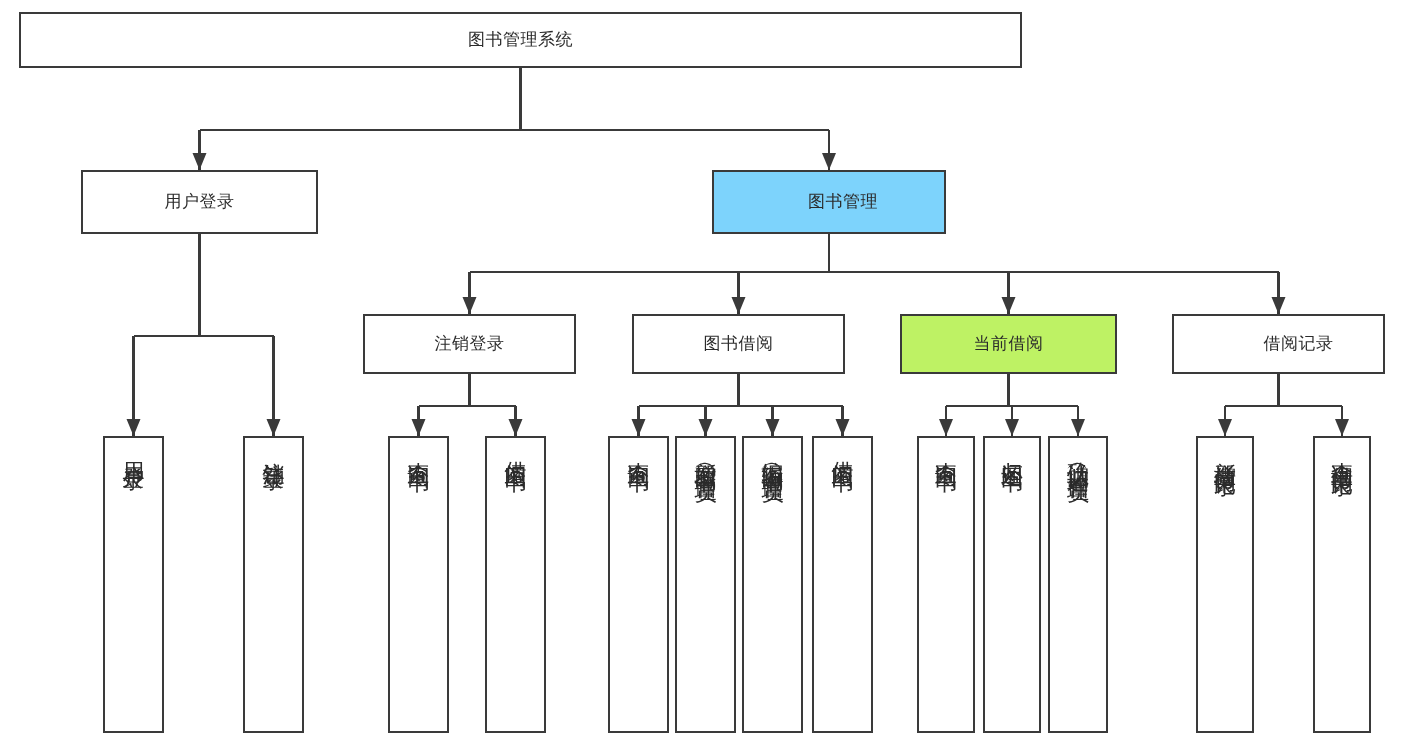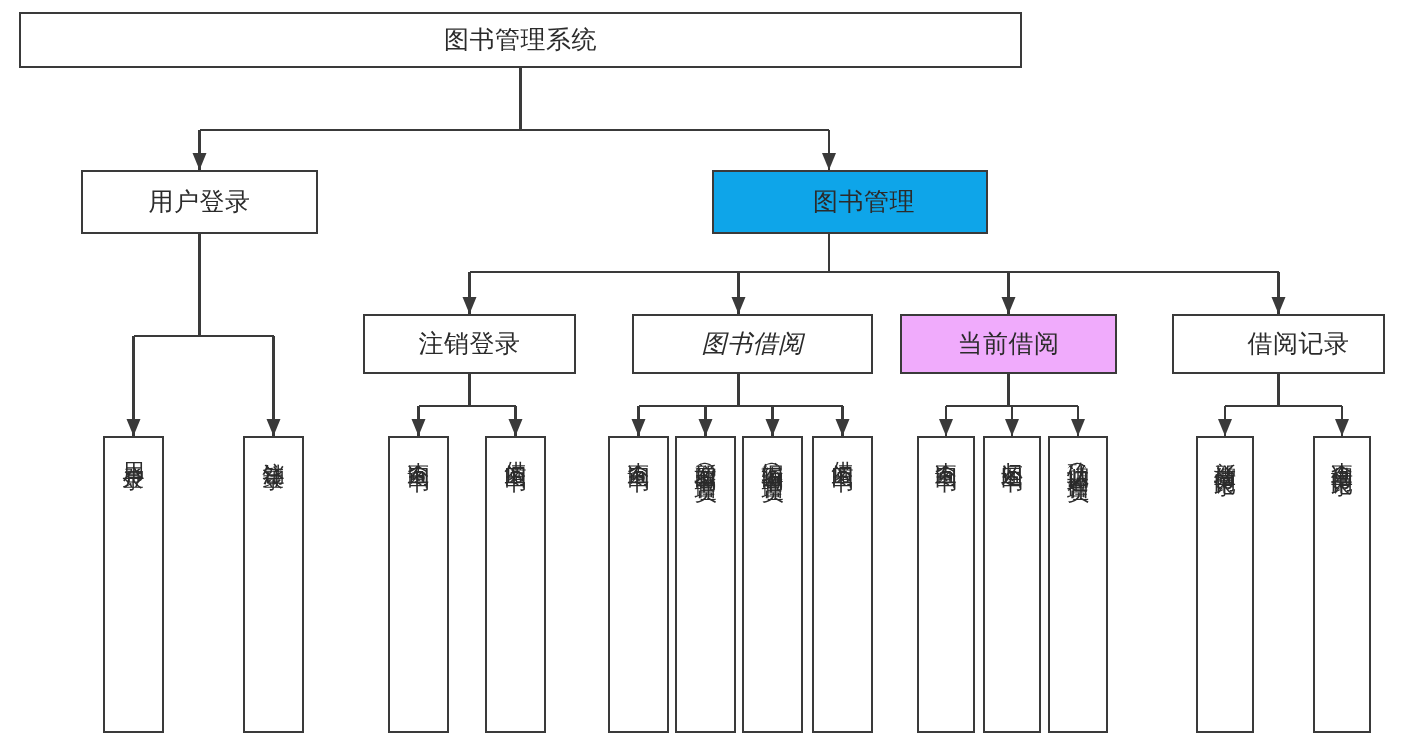--- a/index.html
+++ b/index.html
@@ -38,21 +38,21 @@
     overflow: hidden;
   }
   .node-label {
     color: #2b2b2b;
     letter-spacing: 0.5px;
     line-height: 1.18;
     text-align: center;
     white-space: nowrap;
   }
   .node.horiz .node-label {
-    font-size: 25px;
+    font-size: 17px;
   }
   .node.vert {
     align-items: flex-start;
     padding-top: 6px;
   }
   .node.vert .node-label {
     writing-mode: vertical-rl;
     text-orientation: upright;
     font-size: 22px;
     letter-spacing: 3px;
@@ -125,30 +125,30 @@
       <line x1="1342" y1="406" x2="1342" y2="436" stroke="#3a3a3a" stroke-width="2.2" shape-rendering="crispEdges"></line>
       <path d="M 1335 419 L 1349 419 L 1342 436 Z" fill="#3a3a3a"></path>
     </svg>
   <div id="node-layer">
       <div class="node horiz" style="left: 19px; top: 12px; width: 1003px; height: 56px; border-color: rgb(58, 58, 58); background: rgb(255, 255, 255);">
         <span class="node-label" style="color: rgb(43, 43, 43);">图书管理系统</span>
       </div>
       <div class="node horiz" style="left: 81px; top: 170px; width: 237px; height: 64px; border-color: rgb(58, 58, 58); background: rgb(255, 255, 255);">
         <span class="node-label" style="color: rgb(43, 43, 43);">用户登录</span>
       </div>
-      <div class="node horiz" style="left: 712px; top: 170px; width: 276px; height: 64px; border-color: rgb(58, 58, 58); background: #0ea5e9; padding-left: 28px;">
+      <div class="node horiz" style="left: 712px; top: 170px; width: 234px; height: 64px; border-color: rgb(58, 58, 58); background: #7dd3fc; padding-left: 28px;">
         <span class="node-label" style="color: rgb(43, 43, 43);">图书管理</span>
       </div>
       <div class="node horiz" style="left: 363px; top: 314px; width: 213px; height: 60px; border-color: rgb(58, 58, 58); background: rgb(255, 255, 255);">
         <span class="node-label" style="color: rgb(43, 43, 43);">注销登录</span>
       </div>
-      <div class="node horiz" style="left: 632px; top: 314px; width: 241px; height: 60px; border-color: rgb(58, 58, 58); background: rgb(255, 255, 255); font-style: italic;">
+      <div class="node horiz" style="left: 632px; top: 314px; width: 213px; height: 60px; border-color: rgb(58, 58, 58); background: rgb(255, 255, 255);">
         <span class="node-label" style="color: rgb(43, 43, 43);">图书借阅</span>
       </div>
-      <div class="node horiz" style="left: 900px; top: 314px; width: 217px; height: 60px; border-color: rgb(58, 58, 58); background: #f0abfc;">
+      <div class="node horiz" style="left: 900px; top: 314px; width: 217px; height: 60px; border-color: rgb(58, 58, 58); background: #bef264;">
         <span class="node-label" style="color: rgb(43, 43, 43);">当前借阅</span>
       </div>
       <div class="node horiz" style="left: 1172px; top: 314px; width: 213px; height: 60px; border-color: rgb(58, 58, 58); background: rgb(255, 255, 255); padding-left: 40px;">
         <span class="node-label" style="color: rgb(43, 43, 43);">借阅记录</span>
       </div>
       <div class="node vert" style="left: 103px; top: 436px; width: 61px; height: 297px; border-color: rgb(58, 58, 58); background: rgb(255, 255, 255);">
         <span class="node-label" style="color: rgb(43, 43, 43);">用户登录</span>
       </div>
       <div class="node vert" style="left: 243px; top: 436px; width: 61px; height: 297px; border-color: rgb(58, 58, 58); background: rgb(255, 255, 255);">
         <span class="node-label" style="color: rgb(43, 43, 43);">注销登录</span>

